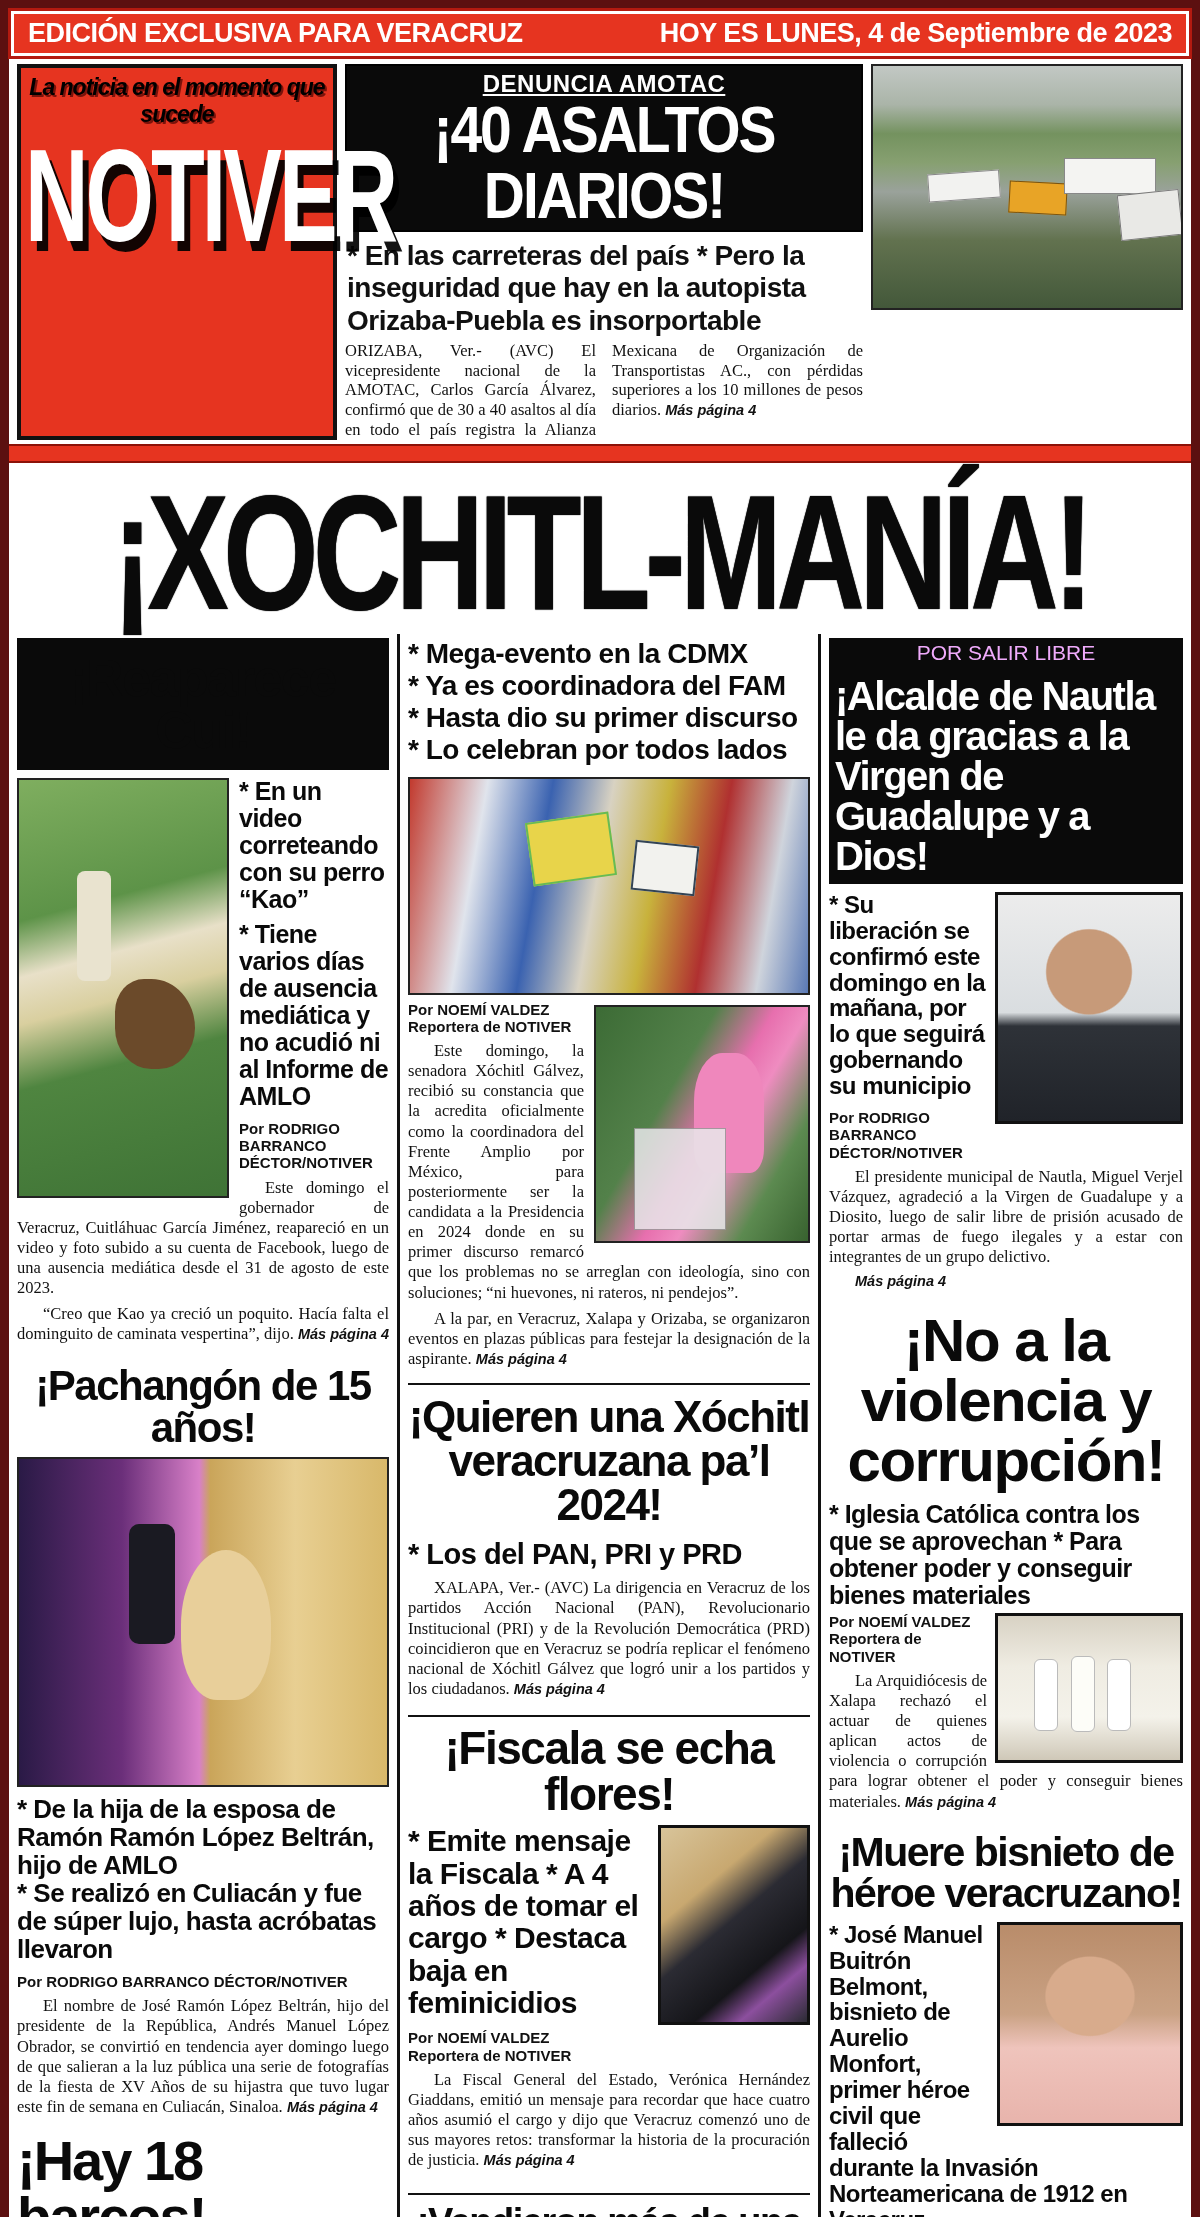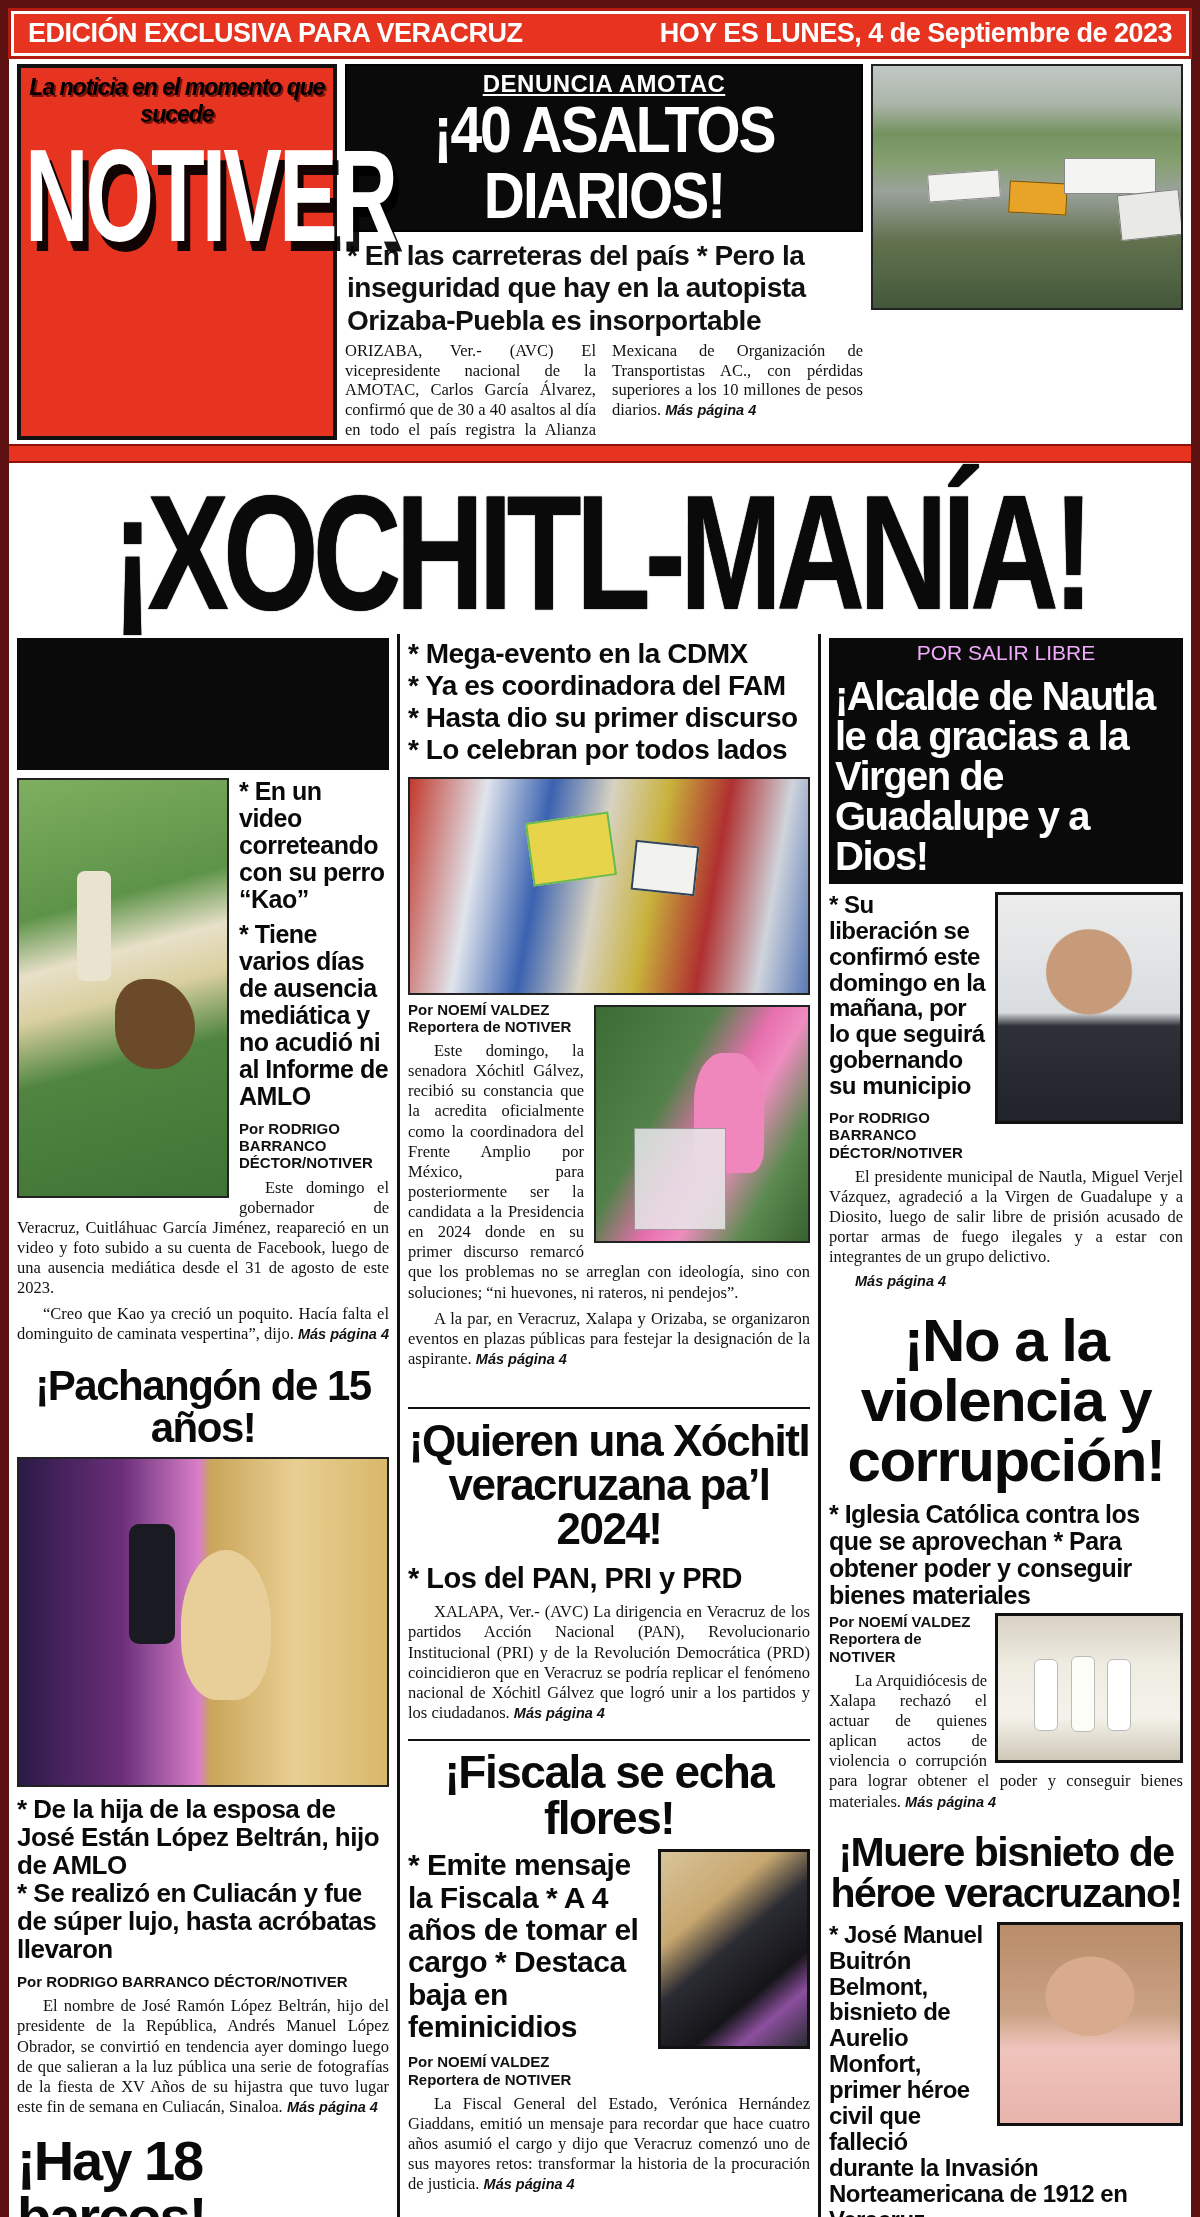--- a/index.html
+++ b/index.html
@@ -109,21 +109,21 @@
           <div class="clear"></div>
         </div>
       </div>
 
       <div style="margin-top:14px;">
         <div class="hl" style="font-size:42px;text-align:center;">¡Pachangón de 15 años!</div>
         <div class="ph ph-quince" style="height:330px;margin-top:8px;">
           <div class="blob" style="left:30%;top:20%;width:46px;height:120px;background:#1a1a22;border-radius:10px;"></div>
           <div class="blob" style="left:44%;top:28%;width:90px;height:150px;background:#e8cf9a;border-radius:50% 50% 40% 40%;"></div>
         </div>
-        <div class="bullets" style="font-size:26px;margin-top:8px;">* De la hija de la esposa de José Están López Beltrán, hijo de AMLO</div>
+        <div class="bullets" style="font-size:26px;margin-top:8px;">* De la hija de la esposa de Ramón Ramón López Beltrán, hijo de AMLO</div>
         <div class="bullets" style="font-size:26px;">* Se realizó en Culiacán y fue de súper lujo, hasta acróbatas llevaron</div>
         <div class="byline">
           <div>Por RODRIGO BARRANCO DÉCTOR/NOTIVER</div>
         </div>
         <div class="body">
           <p><span>El nombre de José Ramón López Beltrán, hijo del presidente de la República, Andrés Manuel López Obrador, se convirtió en tendencia ayer domingo luego de que salieran a la luz pública una serie de fotografías de la fiesta de XV Años de su hijastra que tuvo lugar este fin de semana en Culiacán, Sinaloa.</span> <span class="more">Más página 4</span></p>
         </div>
       </div>
 
       <div style="margin-top:16px;">
@@ -176,21 +176,21 @@
             <div>Reportera de NOTIVER</div>
           </div>
           <div class="body">
             <p>Este domingo, la senadora Xóchitl Gálvez, recibió su constancia que la acredita oficialmente como la coordinadora del Frente Amplio por México, para posteriormente ser la candidata a la Presidencia en 2024 donde en su primer discurso remarcó que los problemas no se arreglan con ideología, sino con soluciones; “ni huevones, ni rateros, ni pendejos”.</p>
             <p><span>A la par, en Veracruz, Xalapa y Orizaba, se organizaron eventos en plazas públicas para festejar la designación de la aspirante.</span> <span class="more">Más página 4</span></p>
           </div>
           <div class="clear"></div>
         </div>
       </div>
 
-      <div style="margin-top:32px;border-top:2px solid #111;padding-top:10px;">
+      <div style="margin-top:8px;border-top:2px solid #111;padding-top:10px;">
         <div class="hl" style="font-size:44px;text-align:center;">¡Quieren una Xóchitl veracruzana pa’l 2024!</div>
         <div class="bullets" style="font-size:29px;margin-top:12px;">* Los del PAN, PRI y PRD</div>
         <div class="body" style="margin-top:8px;">
           <p><span>XALAPA, Ver.- (AVC) La dirigencia en Veracruz de los partidos Acción Nacional (PAN), Revolucionario Institucional (PRI) y de la Revolución Democrática (PRD) coincidieron que en Veracruz se podría replicar el fenómeno nacional de Xóchitl Gálvez que logró unir a los partidos y los ciudadanos.</span> <span class="more">Más página 4</span></p>
         </div>
       </div>
 
       <div style="margin-top:16px;border-top:2px solid #111;padding-top:8px;">
         <div class="hl" style="font-size:46px;text-align:center;">¡Fiscala se echa flores!</div>
         <div style="margin-top:8px;">

